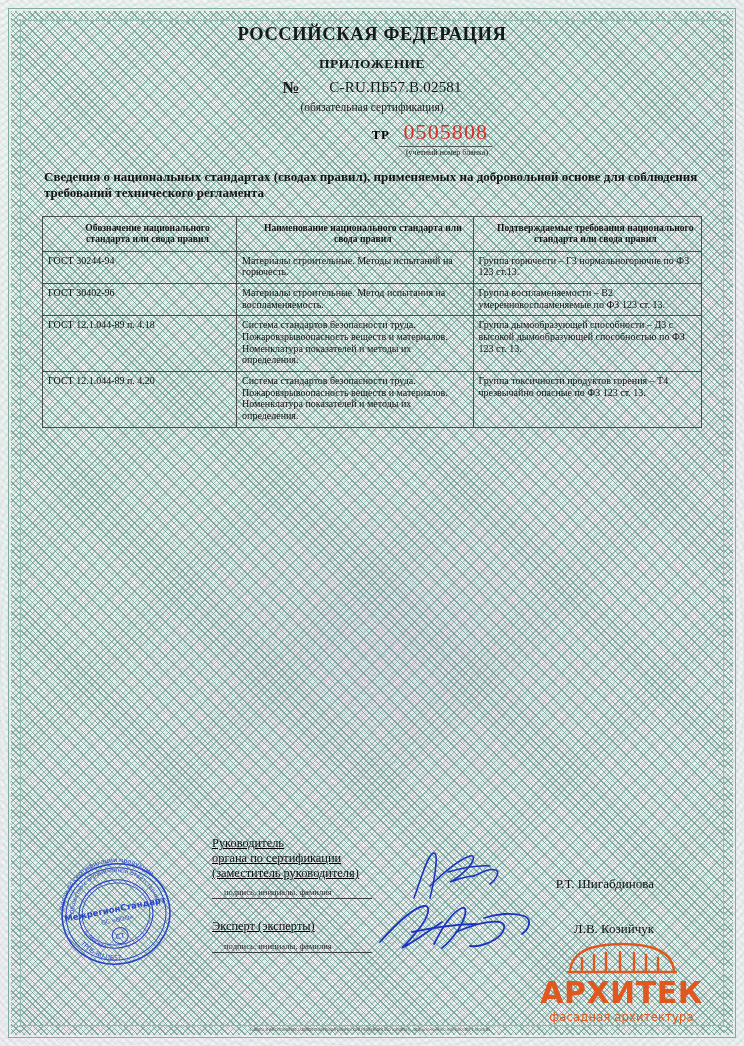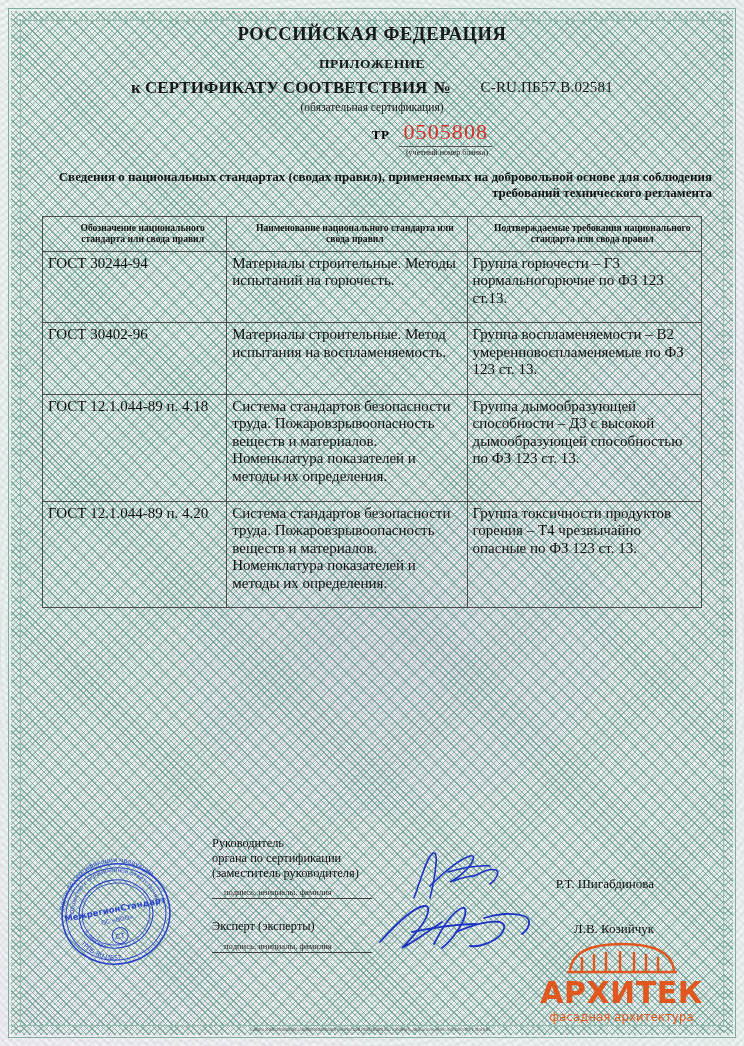--- a/index.html
+++ b/index.html
@@ -136,39 +136,39 @@
   }
   .blank-caption {
     font-size: 8px;
     color: #222;
     text-align: center;
     margin-top: 1px;
     padding-left: 150px;
   }
   .hdr-desc {
     margin: 12px 32px 0 44px;
-    text-align: right;
+    text-align: left;
     font-size: 13px;
     font-weight: bold;
     line-height: 1.25;
     color: #101214;
   }
 
   
   table.std {
     margin: 14px auto 0 auto;
     width: 660px;
     border-collapse: collapse;
     background: rgba(255,255,255,0.0);
   }
   table.std th, table.std td {
     border: 1px solid #4a4a4a;
     vertical-align: top;
-    padding: 3px 5px 15px 5px;
-    font-size: 15px;
+    padding: 3px 5px 5px 5px;
+    font-size: 10px;
     line-height: 1.17;
     color: #111;
   }
   table.std th {
     text-align: center;
     font-weight: bold;
     font-size: 9.6px;
     line-height: 1.2;
     padding: 5px 6px 6px 22px;
     margin-top: 20px;
@@ -197,20 +197,21 @@
     color: #2a2a2a;
     border-bottom: 1px solid #3c3c3c;
     display: inline-block;
     padding-bottom: 1px;
     margin-top: 2px;
     width: 148px;
     padding-left: 12px;
   }
   .sig-row {
     position: relative;
+    text-decoration: underline;
   }
   .sig-name {
     position: absolute;
     right: 28px;
     font-size: 13px;
     color: #101214;
     white-space: nowrap;
   }
   .expert-row {
     margin-top: 20px;
@@ -279,21 +280,20 @@
   <div class="frame-outer"></div>
   <div class="frame-band"></div>
   <div class="frame-inner"></div>
 
   <div class="content">
 
     <div class="hdr">
       <div class="hdr-title">РОССИЙСКАЯ ФЕДЕРАЦИЯ</div>
       <div class="hdr-sub">ПРИЛОЖЕНИЕ</div>
       <div class="hdr-line3">
-        <span>к СЕРТИФИКАТУ СООТВЕТСТВИЯ</span>
         <span>№</span>
         <span class="cert-num">C-RU.ПБ57.В.02581</span>
       </div>
       <div class="hdr-oblig">(обязательная сертификация)</div>
       <div class="tr-row">
         <span class="tr-label">ТР</span>
         <span class="blank-num">0505808</span>
       </div>
       <div class="blank-caption">(учетный номер бланка)</div>
       <div class="hdr-desc">Сведения о национальных стандартах (сводах правил), применяемых на добровольной основе для соблюдения требований технического регламента</div>

